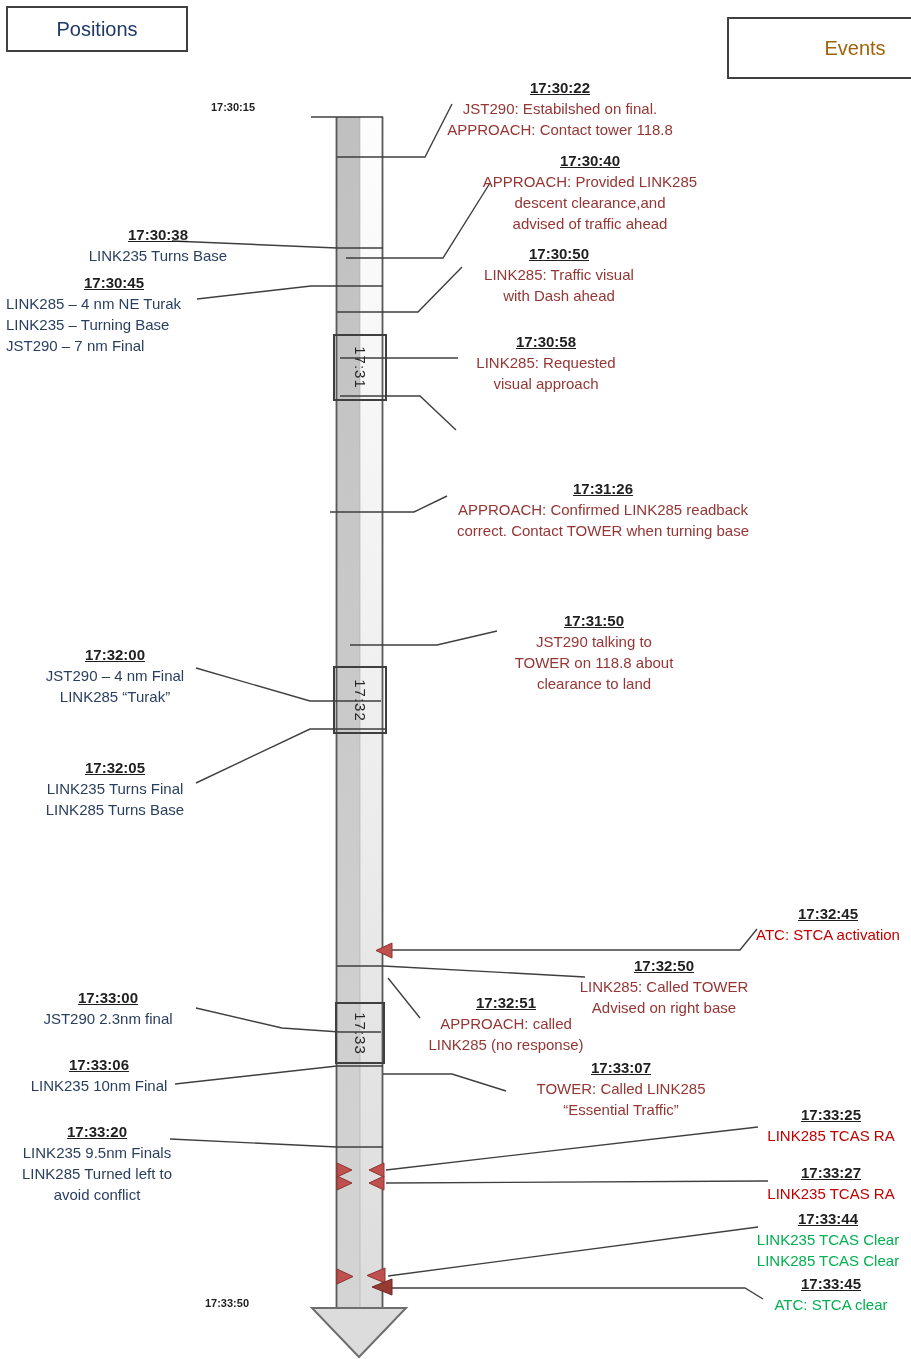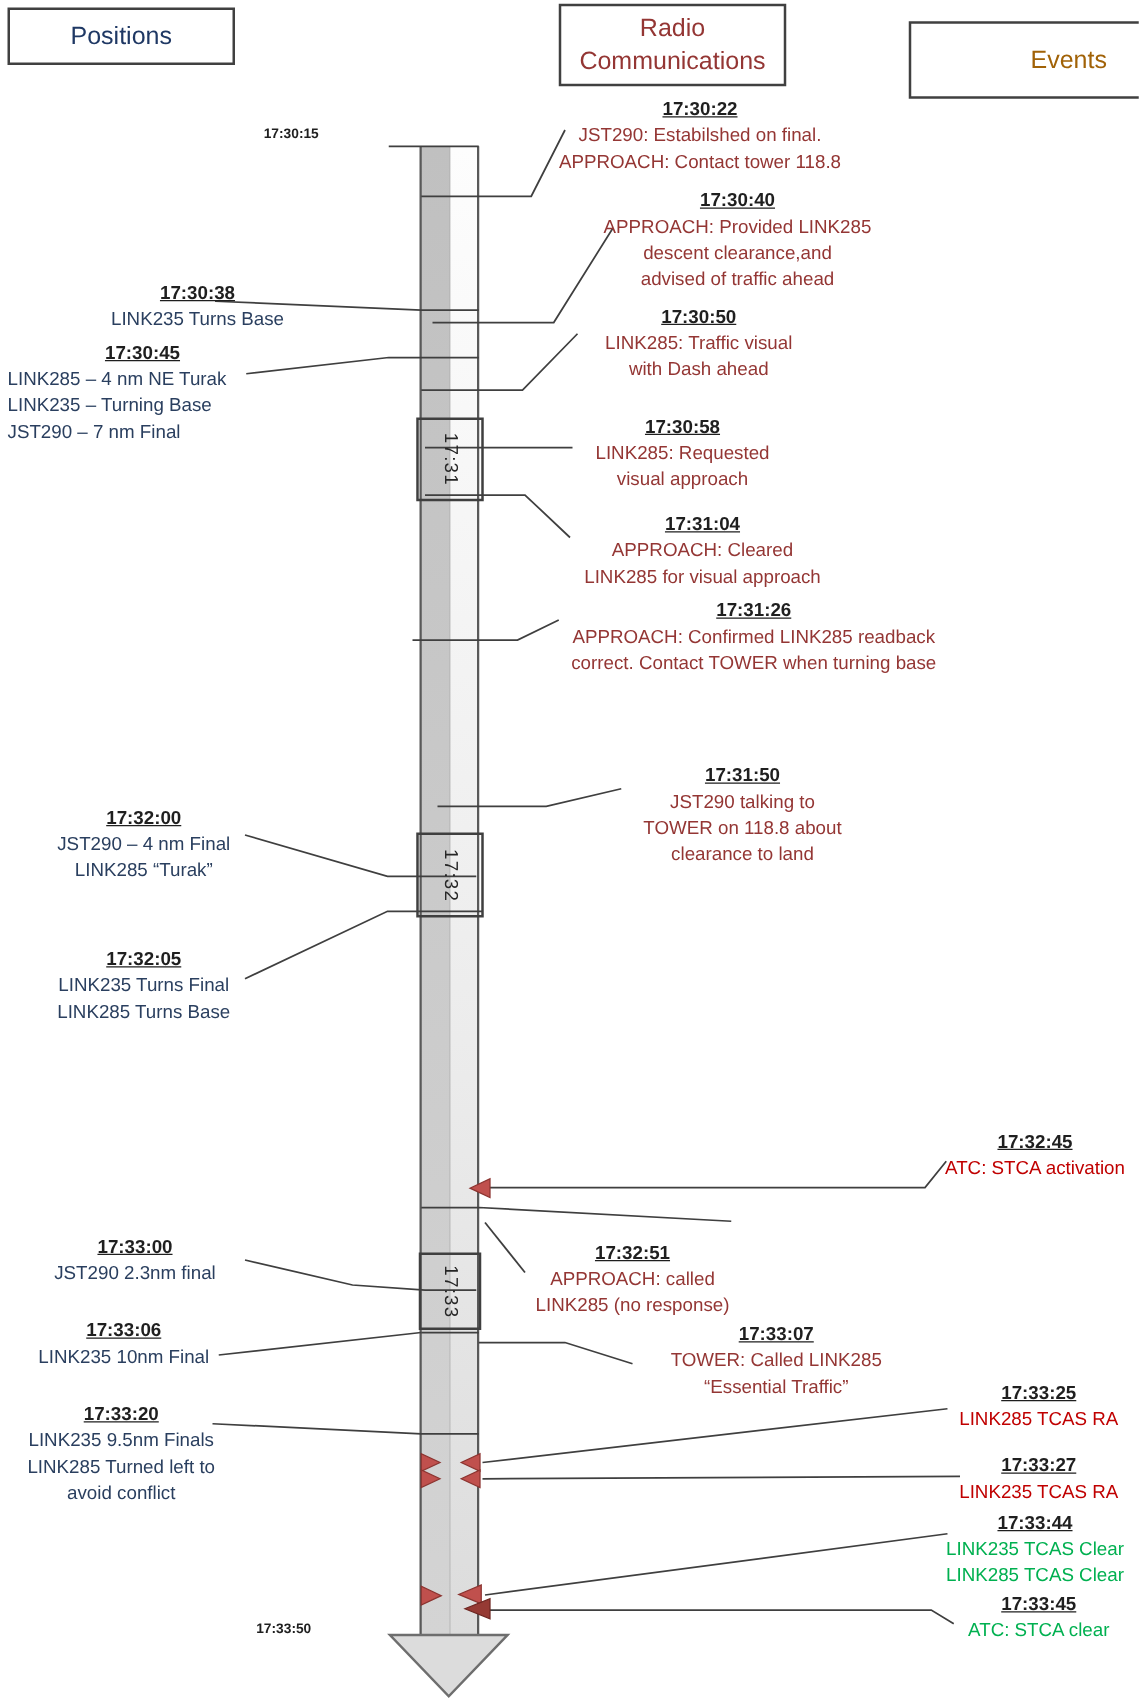--- a/index.html
+++ b/index.html
@@ -104,23 +104,20 @@
     <g>
       <polygon class="tri" points="337,1269 337,1284 353,1276.5"></polygon>
       <polygon class="tri" points="385,1268 385,1283 367,1275.5"></polygon>
       <polygon class="tridark" points="392,1279 392,1295 372,1287"></polygon>
     </g>
   </svg>
 
   <div class="hdr" style="left:6px;top:6px;width:178px;height:42px;color:#1f3864;">
     <span>Positions</span>
   </div>
-  <div class="hdr" style="left:447px;top:3px;width:182px;height:66px;color:#943634;padding:0 14px;box-sizing:border-box;">
-    <span>Radio Communications</span>
-  </div>
   <div class="hdr" style="left:727px;top:17px;width:178px;height:58px;color:#a16207;padding-left:37px;">
     <span>Events</span>
   </div>
 
   <div class="tlabel" style="left:196px;top:101px;width:74px;">17:30:15</div>
   <div class="tlabel" style="left:190px;top:1297px;width:74px;">17:33:50</div>
 
   <div class="hm" style="left:336px;top:337px;width:48px;height:61px;">
     <span>17:31</span>
   </div>
@@ -180,36 +177,36 @@
   <div class="note radio" style="left:446px;top:243px;width:226px;">
     <div class="time">17:30:50</div>
     <div class="line">LINK285: Traffic visual</div>
     <div class="line">with Dash ahead</div>
   </div>
   <div class="note radio" style="left:446px;top:331px;width:200px;">
     <div class="time">17:30:58</div>
     <div class="line">LINK285: Requested</div>
     <div class="line">visual approach</div>
   </div>
-  <div class="note radio" style="left:438px;top:409px;width:248px;">
-    <div class="time">17:31:04</div>
-    <div class="line">APPROACH: Cleared</div>
-    <div class="line">LINK285 for visual approach</div>
-  </div>
   <div class="note radio" style="left:435px;top:478px;width:336px;">
     <div class="time">17:31:26</div>
     <div class="line">APPROACH: Confirmed LINK285 readback</div>
     <div class="line">correct. Contact TOWER when turning base</div>
   </div>
   <div class="note radio" style="left:480px;top:610px;width:228px;">
     <div class="time">17:31:50</div>
     <div class="line">JST290 talking to</div>
     <div class="line">TOWER on 118.8 about</div>
     <div class="line">clearance to land</div>
   </div>
+  <div class="note radio" style="left:552px;top:955px;width:224px;">
+    <div class="time">17:32:50</div>
+    <div class="line">LINK285: Called TOWER</div>
+    <div class="line">Advised on right base</div>
+  </div>
   <div class="note radio" style="left:400px;top:992px;width:212px;">
     <div class="time">17:32:51</div>
     <div class="line">APPROACH: called</div>
     <div class="line">LINK285 (no response)</div>
   </div>
   <div class="note radio" style="left:508px;top:1057px;width:226px;">
     <div class="time">17:33:07</div>
     <div class="line">TOWER: Called LINK285</div>
     <div class="line">“Essential Traffic”</div>
   </div>

